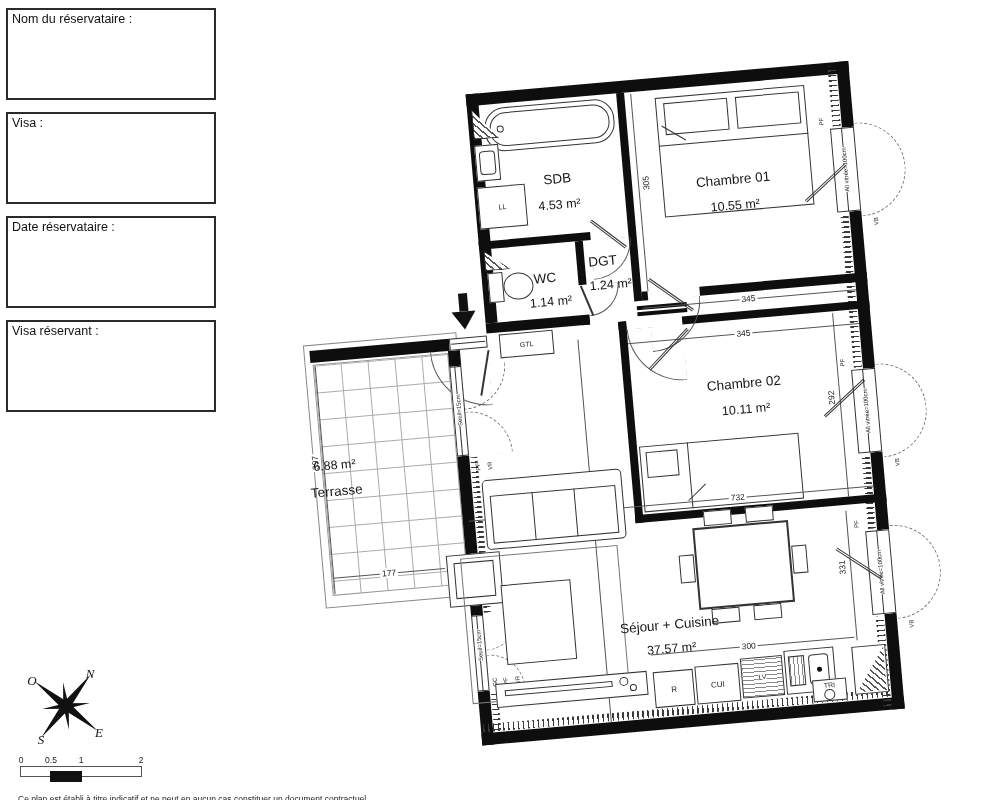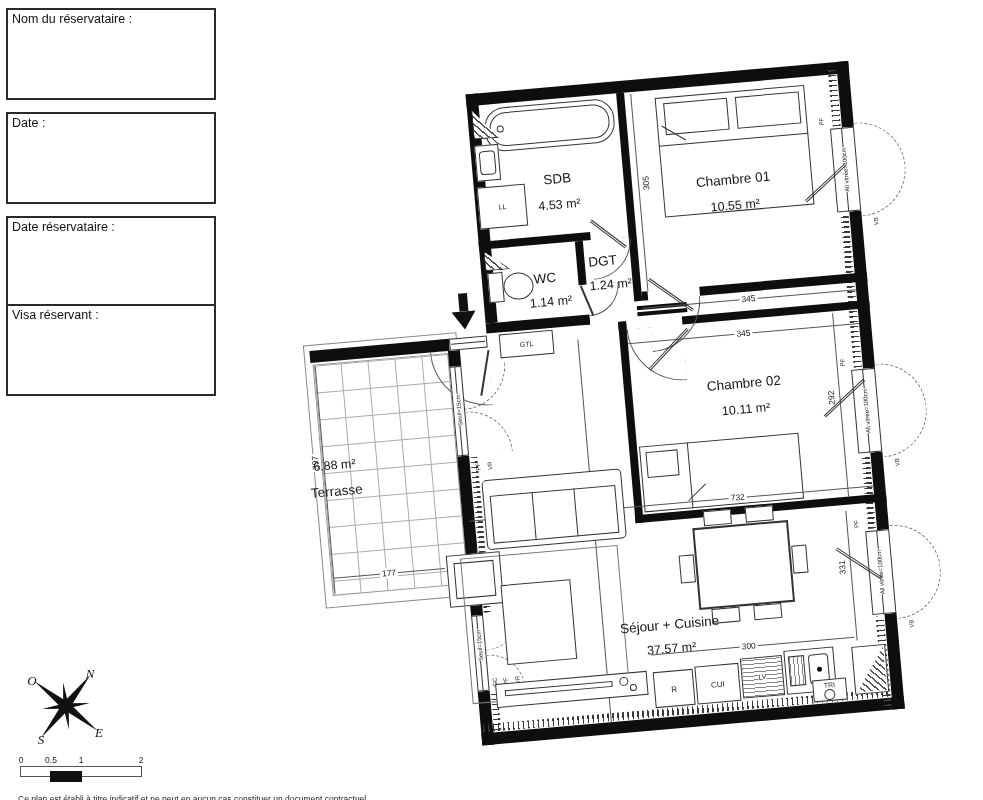--- a/index.html
+++ b/index.html
@@ -50,26 +50,26 @@
   .footer{position:absolute;left:18px;top:794px;width:940px;font-size:8.5px;color:#222;white-space:nowrap}
   .compass-letter{font-family:"Liberation Serif",serif;font-style:italic;font-size:13px;fill:#111}
 </style>
 </head>
 <body>
 
 <div class="fbox" style="top:8px">
     <span>Nom du réservataire :</span>
   </div>
 <div class="fbox" style="top:112px">
-    <span>Date :</span>
+    <span>Visa :</span>
   </div>
 <div class="fbox" style="top:216px">
     <span>Date réservataire :</span>
   </div>
-<div class="fbox" style="top:304px">
+<div class="fbox" style="top:320px">
     <span>Visa réservant :</span>
   </div>
 
 <div id="plan">
 
   <div class="abs" style="left:72px;top:236px;width:152px;height:262px;border:1px solid #888"></div>
   <div class="grid" style="left:80px;top:256px;width:136px;height:232px"></div>
   <div class="line" style="left:82px;top:258px;width:1px;height:228px"></div>
   <div class="dimv" style="left:74px;top:354px">397</div>
   <div class="line" style="left:82px;top:470px;width:112px;height:1px"></div>

